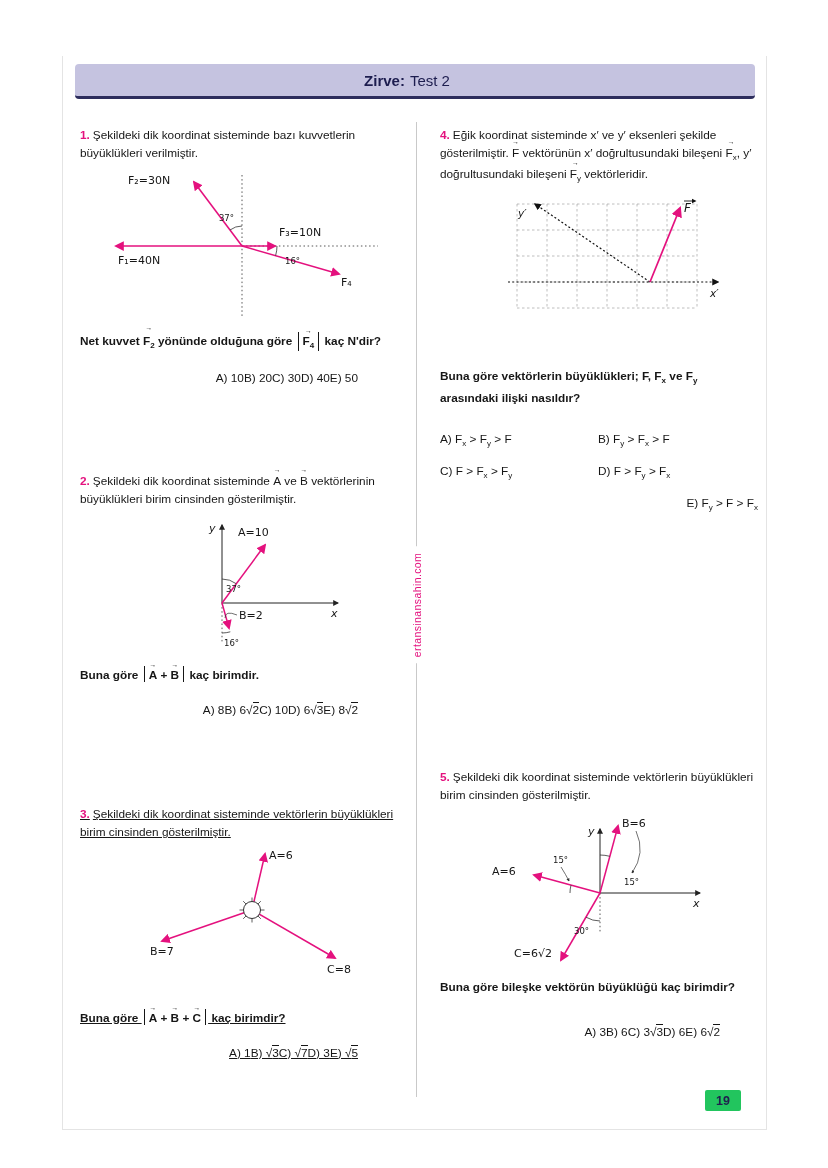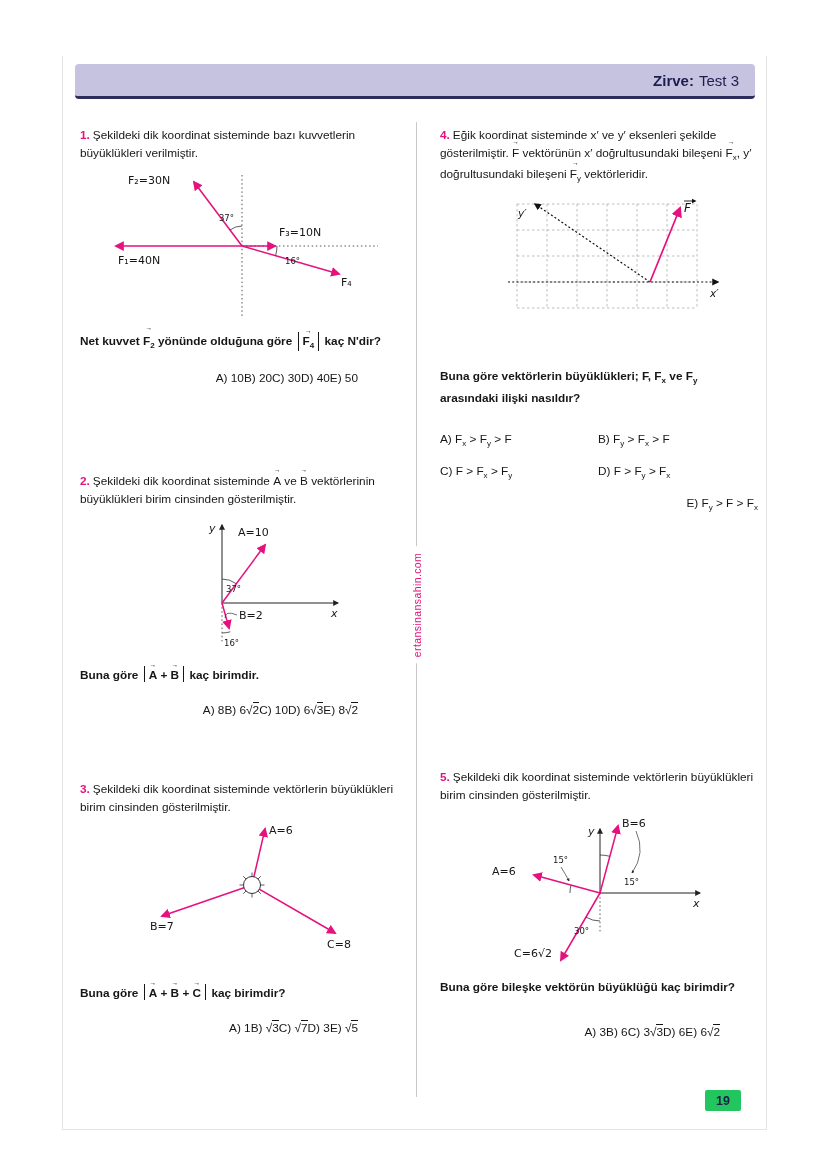--- a/index.html
+++ b/index.html
@@ -9,21 +9,21 @@
     overflow:hidden;
   }
   .edge{position:absolute;background:#e4e4e4;}
   .edge-l{left:62px;top:56px;width:1px;height:1073px;}
   .edge-r{left:766px;top:56px;width:1px;height:1073px;}
   .edge-b{left:62px;top:1129px;width:705px;height:1px;}
 
   .header{
     position:absolute;left:75px;top:64px;width:680px;height:35px;
     background:#c5c3e0;border-radius:4px;border-bottom:3px solid #2d2d5d;
-    box-sizing:border-box;display:flex;align-items:center;justify-content:flex-end;
+    box-sizing:border-box;display:flex;align-items:center;justify-content:center;
     padding-right:16px;font-size:15px;color:#1d1d4f;
   }
   .header .brand{font-weight:700;margin-right:5px;}
 
   .divider{position:absolute;left:416px;top:122px;width:1px;height:975px;background:#c9c9c9;}
   .watermark{
     position:absolute;left:417px;top:605px;
     transform:translate(-50%,-50%) rotate(-90deg);
     background:#ffffff;color:#e4117e;font-size:10.5px;letter-spacing:.4px;
     padding:8px 6px;white-space:nowrap;
@@ -59,21 +59,21 @@
 </style>
 </head>
 <body>
 
 <div class="edge edge-l"></div>
 <div class="edge edge-r"></div>
 <div class="edge edge-b"></div>
 
 <div class="header">
   <span class="brand">Zirve:</span>
-  <span>Test 3</span>
+  <span>Test 2</span>
 </div>
 
 <div class="divider"></div>
 <div class="watermark">ertansinansahin.com</div>
 <div class="pagenum">19</div>
 
 <section class="q" style="left:80px;top:126px;width:316px;">
   <p class="stem"><span class="qnum">1.</span><span>Şekildeki dik koordinat sisteminde bazı kuvvetlerin büyüklükleri verilmiştir.</span></p>
 
   <svg class="diagram" width="300" height="150" viewBox="0 0 300 150" style="margin:8px 0 10px 2px">
@@ -139,21 +139,21 @@
   <p class="prompt">Buna göre <span class="abs"><span class="vec">A</span> + <span class="vec">B</span></span> kaç birimdir.</p>
   <div class="opts">
     <span class="opt">A) 8</span>
     <span class="opt">B) 6√<span class="rt">2</span></span>
     <span class="opt">C) 10</span>
     <span class="opt">D) 6√<span class="rt">3</span></span>
     <span class="opt">E) 8√<span class="rt">2</span></span>
   </div>
 </section>
 
-<section class="q" style="left:80px;top:780px;width:316px;">
+<section class="q" style="left:80px;top:805px;width:316px;text-decoration:underline;">
   <p class="stem"><span class="qnum">3.</span><span>Şekildeki dik koordinat sisteminde vektörlerin büyüklükleri birim cinsinden gösterilmiştir.</span></p>
 
   <svg class="diagram" width="300" height="150" viewBox="0 0 300 150" style="margin:6px 0 6px 12px">
     <defs>
       <marker id="ar-p3" viewBox="0 0 10 10" refX="8" refY="5" markerWidth="6.5" markerHeight="6.5" orient="auto">
           <path d="M0,0L10,5L0,10Z" fill="#e4117e"></path>
         </marker>
     </defs>
     <line x1="160" y1="62" x2="173" y2="6" stroke="#e4117e" stroke-width="1.5" marker-end="url(#ar-p3)"></line>
     <line x1="160" y1="62" x2="70" y2="93" stroke="#e4117e" stroke-width="1.5" marker-end="url(#ar-p3)"></line>

